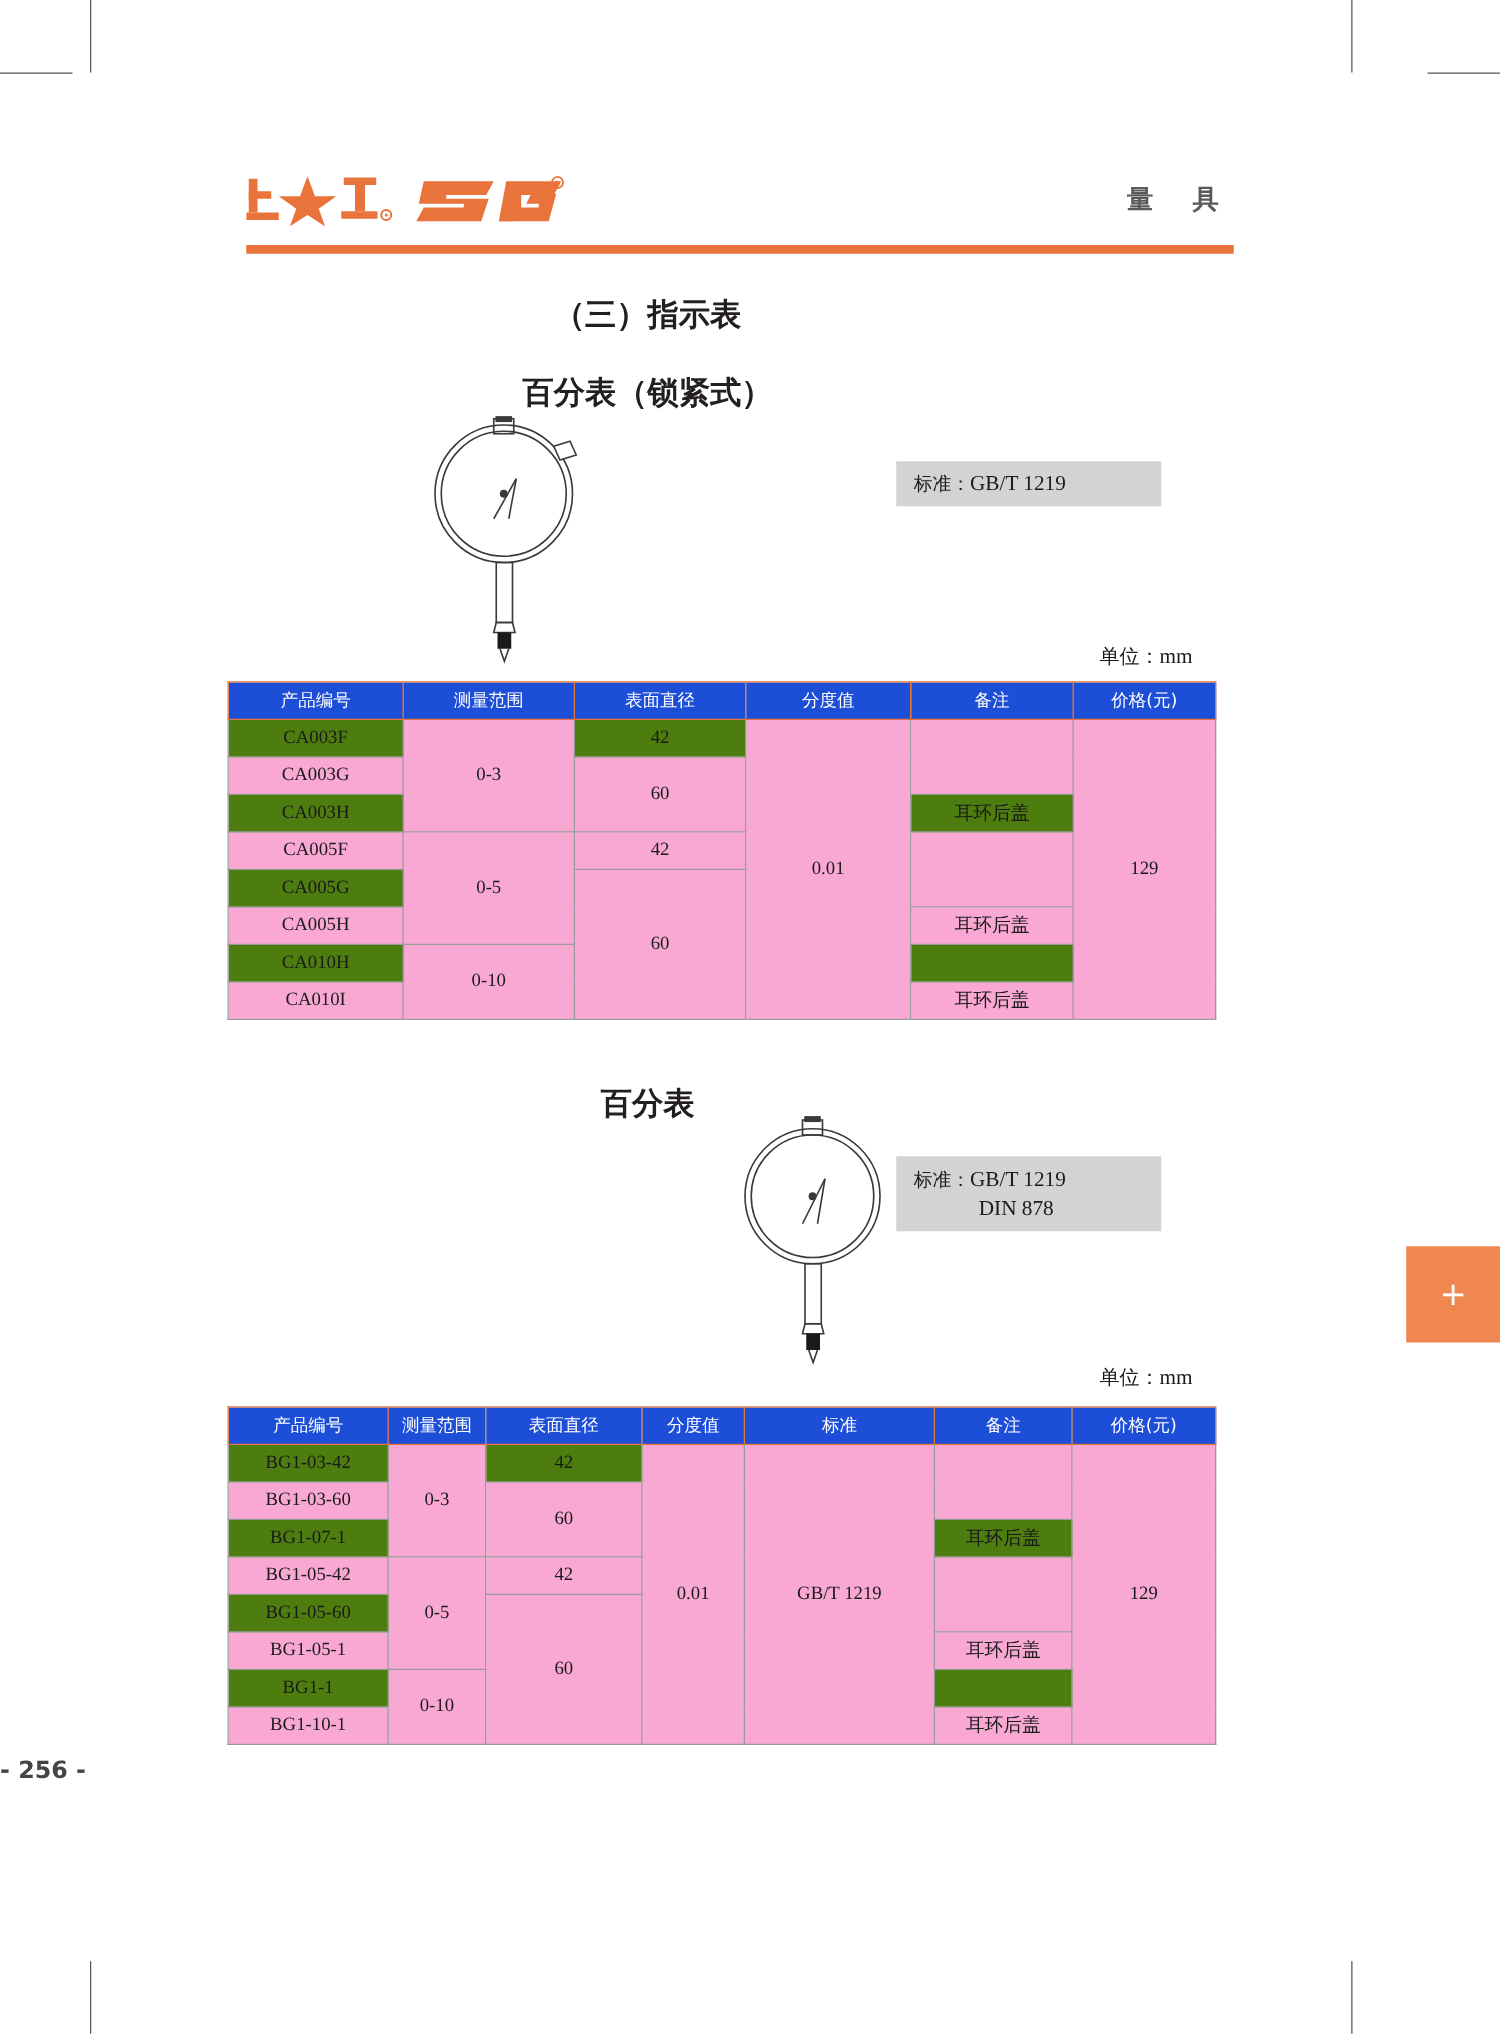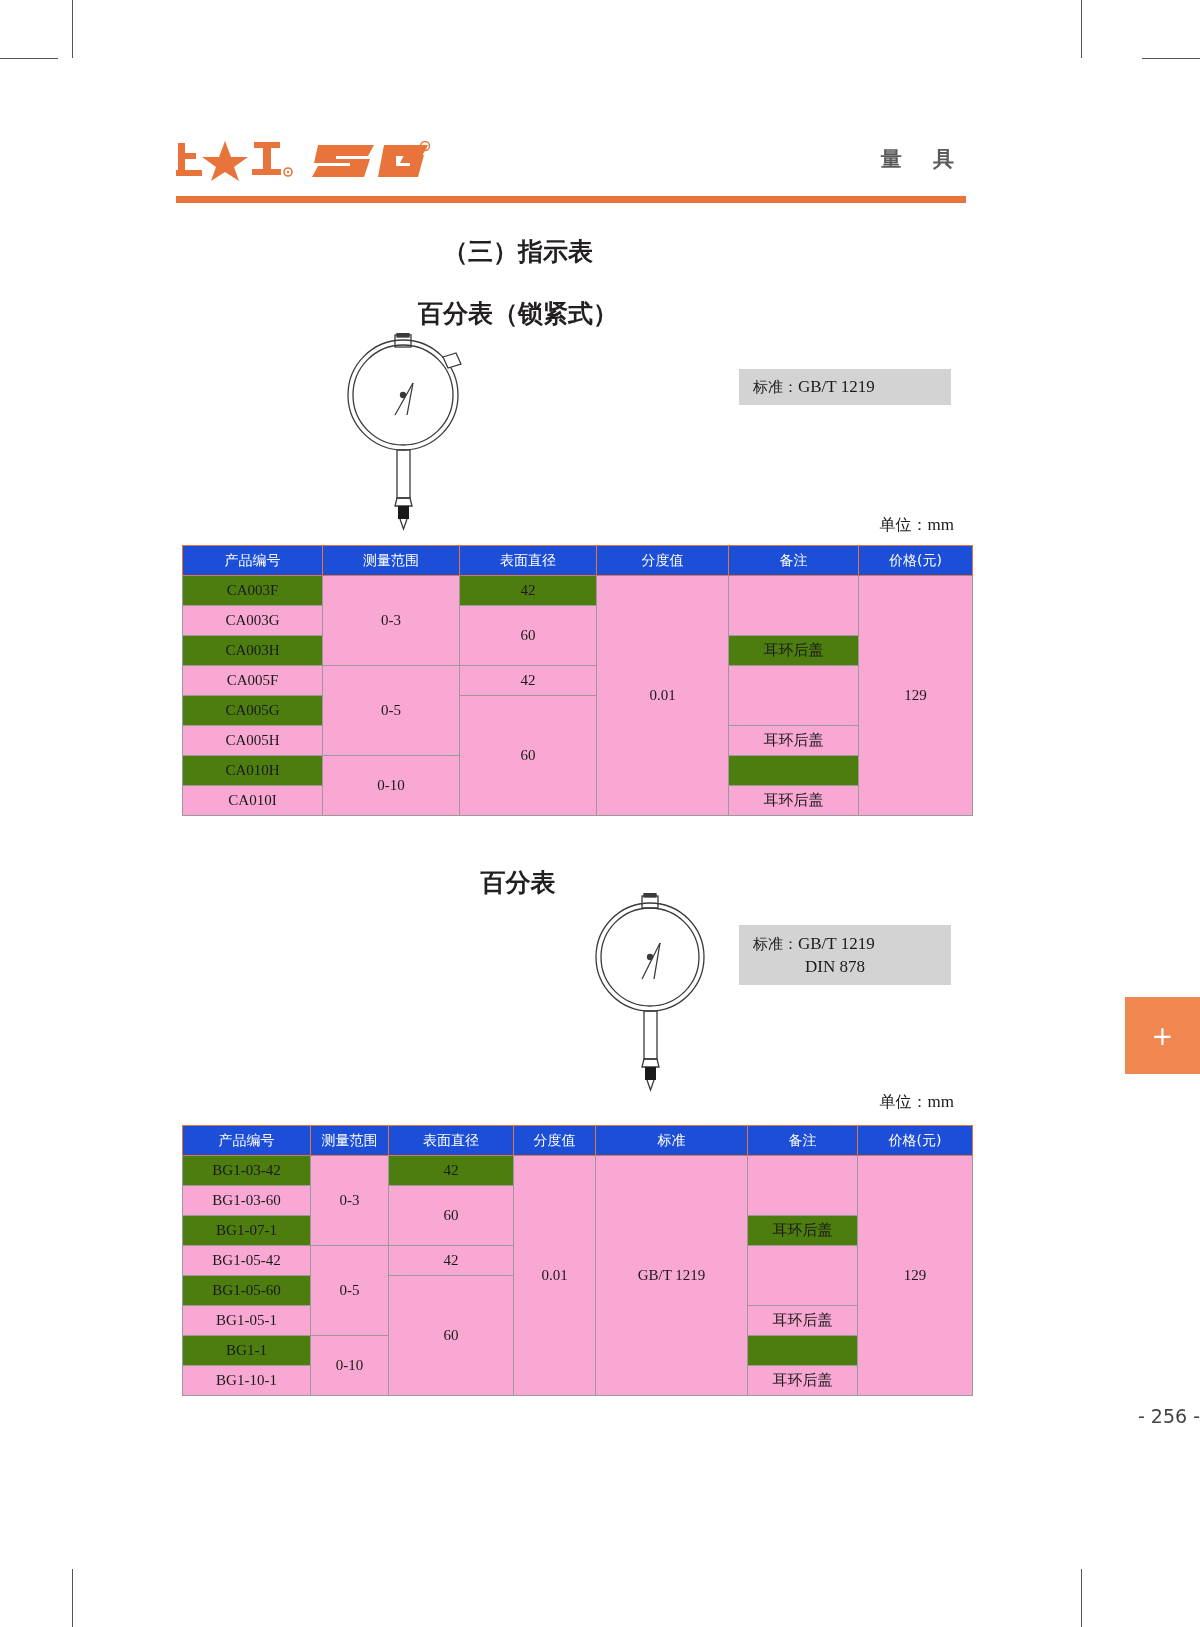--- a/index.html
+++ b/index.html
@@ -12,21 +12,21 @@
   }
   
   .crop{position:absolute;background:#555;}
   .crop.v{width:1px;height:58px;}
   .crop.h{height:1px;width:58px;}
 
   
   .page{position:absolute;left:0;top:0;width:1200px;height:1627px;}
 
   
-  .header{position:absolute;left:176px;top:133px;width:790px;height:75px;}
+  .header{position:absolute;left:197px;top:133px;width:790px;height:75px;}
   .logo-row{display:flex;align-items:center;height:56px;}
   .logo-cn{display:flex;align-items:flex-end;height:40px;}
   .logo-cn svg{display:block;}
   .logo-sg{margin-left:18px;display:flex;align-items:center;}
   .logo-sg svg{display:block;}
   .header-title{
     position:absolute;right:0;top:12px;
     font-family:"DejaVu Sans","Liberation Sans",sans-serif;
     font-size:21px;font-weight:bold;color:#5a5a5a;letter-spacing:12px;
   }
@@ -40,21 +40,21 @@
   }
   #title-main{top:235px;font-size:25px;}
   #title-sub1{top:297px;font-size:25px;}
   #title-sub2{top:866px;font-size:25px;}
 
   
   .std-box{
     position:absolute;background:#d3d3d3;
     font-family:"Liberation Serif","DejaVu Serif",serif;
     color:#1a1a1a;
-    display:flex;flex-direction:column;justify-content:center;margin-left:22px;
+    display:flex;flex-direction:column;justify-content:center;
   }
   #std-box-1{left:717px;top:369px;width:198px;height:36px;padding-left:14px;font-size:17px;}
   #std-box-2{left:717px;top:925px;width:198px;height:60px;padding-left:14px;font-size:17px;}
   #std-box-2 .l2{margin-left:52px;margin-top:3px;}
   .std-label{font-family:"DejaVu Sans","Liberation Sans",sans-serif;font-size:15px;}
 
   
   .gauge{position:absolute;}
   #gauge-1{left:335px;top:333px;}
   #gauge-2{left:590px;top:893px;}
@@ -87,23 +87,23 @@
   table.spec td{
     border:1px solid #9a9a9a;
     text-align:center;height:27px;
     background:#f9a8d4;
   }
   table.spec td.shaded{background:#4d7c0f;}
   table.spec td.code{font-size:15px;}
 
   
   .pagenum{
-    position:absolute;width:1200px;text-align:right;top:1405px;
+    position:absolute;width:1200px;text-align:left;top:1405px;
     font-family:"DejaVu Sans","Liberation Sans",sans-serif;
-    font-size:19px;font-weight:normal;color:#444;
+    font-size:19px;font-weight:bold;color:#444;
   }
 
   
   .side-tab{
     position:absolute;right:0;top:997px;width:75px;height:77px;
     background:#f08650;
     display:flex;align-items:center;justify-content:center;
     color:#fff;font-size:26px;font-family:"DejaVu Sans","Liberation Sans",sans-serif;
   }
 </style>

